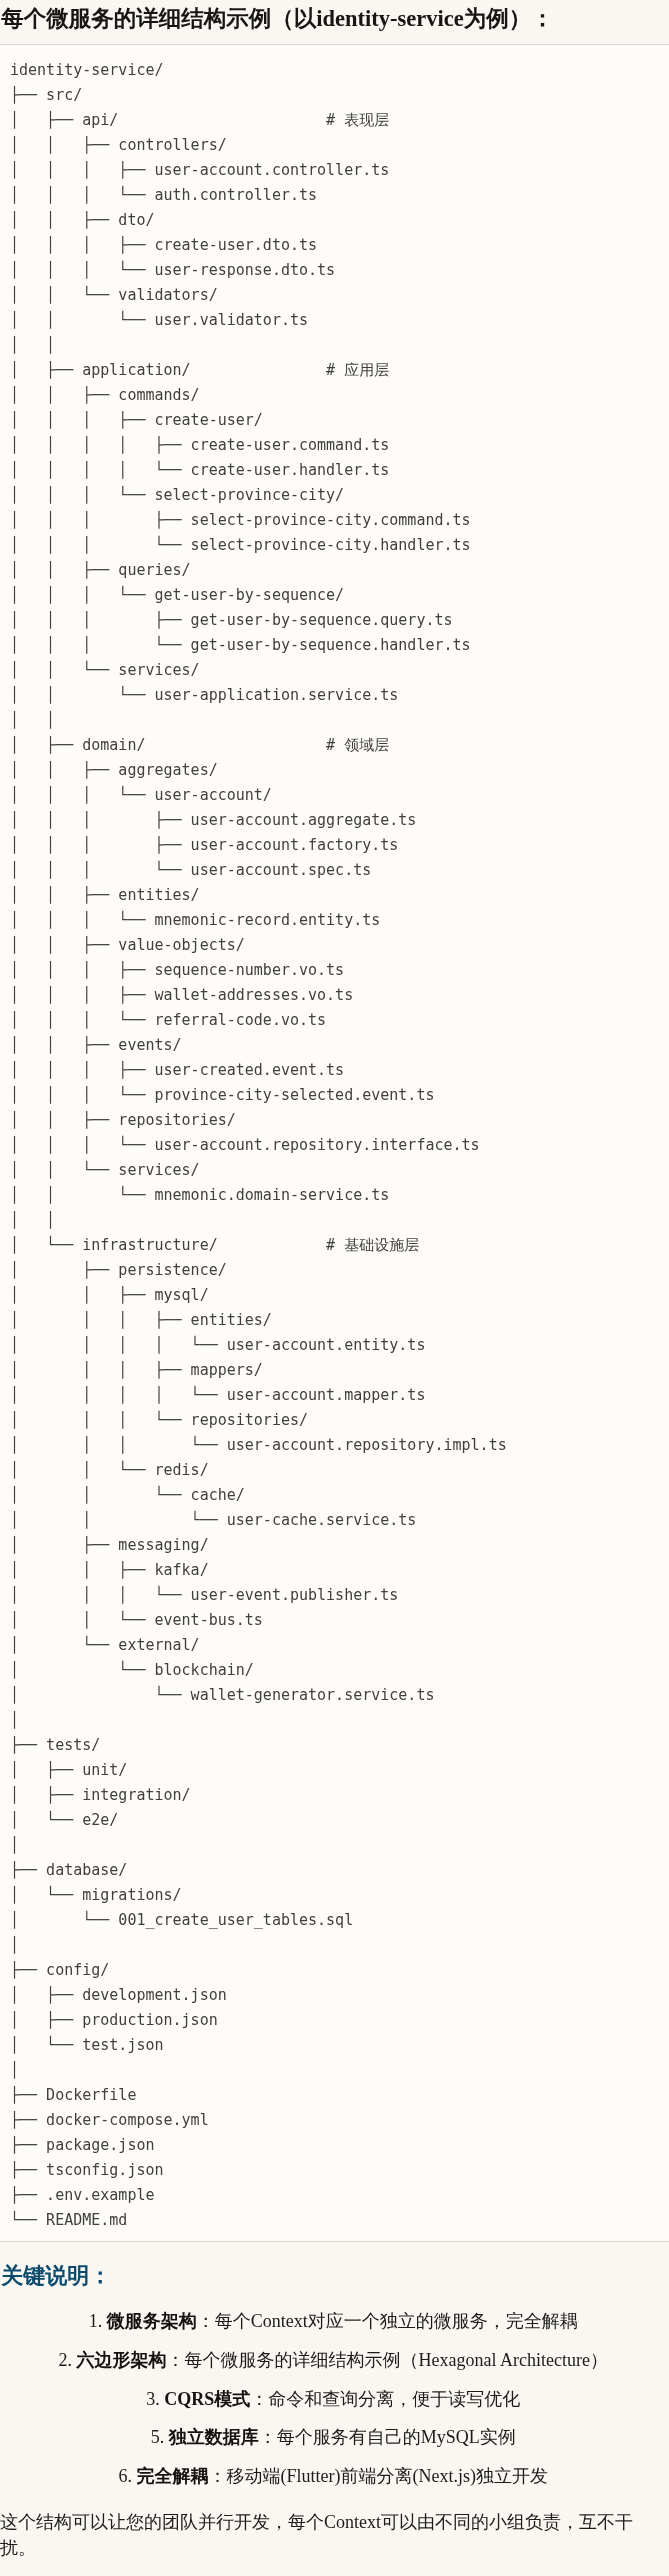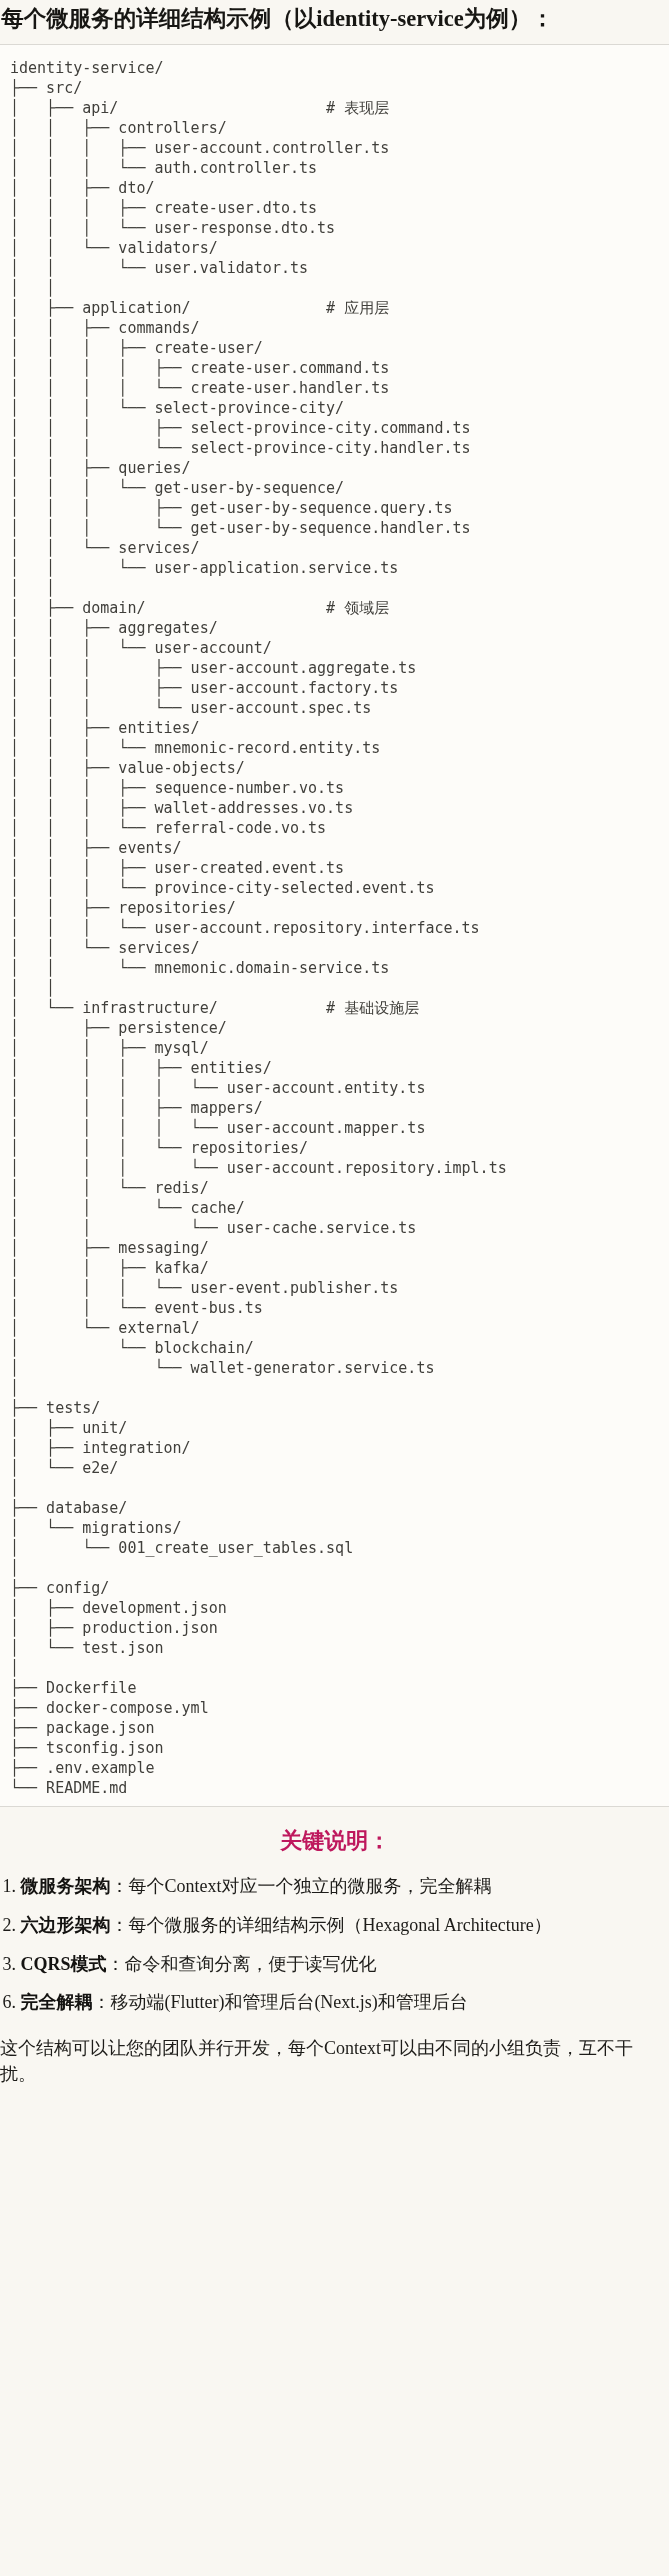--- a/index.html
+++ b/index.html
@@ -29,37 +29,37 @@
   .code-block {
     margin: 0;
     width: 669px;
     box-sizing: border-box;
     border-top: 0.6px solid #dbd9d4;
     border-bottom: 0.6px solid #dbd9d4;
     background: #fdfcf9;
     color: #403f3b;
     font-family: "DejaVu Sans Mono", "Liberation Mono", monospace;
     font-size: 15px;
-    line-height: 20px;
+    line-height: 25px;
     padding: 12.5px 6.3px 8.8px 10px;
     white-space: pre;
     overflow: hidden;
   }
   .notes-heading {
     margin: 19px 0 0 1.3px;
     font-size: 22px;
     line-height: 1.4;
     font-weight: bold;
-    color: #be185d;
-    text-align: center;
+    color: #0c4a6e;
   }
   .notes-list {
     margin: 16.3px 0 0 0;
     padding: 0 5px 0 2.5px;
     list-style: none;
+    text-align: center;
   }
   .note-item {
     font-size: 18px;
     line-height: 1.45;
     margin-bottom: 12.5px;
     color: #1d1c19;
   }
   .note-item .num {
     margin-right: 4.4px;
   }
@@ -169,19 +169,20 @@
 ├── tsconfig.json
 ├── .env.example
 └── README.md</pre>
 
   <h2 class="notes-heading">关键说明：</h2>
 
   <ol class="notes-list">
     <li class="note-item"><span class="num">1.</span><strong>微服务架构</strong><span>：</span><span>每个Context对应一个独立的微服务，完全解耦</span></li>
     <li class="note-item"><span class="num">2.</span><strong>六边形架构</strong><span>：</span><span>每个微服务的详细结构示例（Hexagonal Architecture）</span></li>
     <li class="note-item"><span class="num">3.</span><strong>CQRS模式</strong><span>：</span><span>命令和查询分离，便于读写优化</span></li>
-    <li class="note-item"><span class="num">6.</span><strong>完全解耦</strong><span>：</span><span>移动端(Flutter)和管理后台(Next.js)和管理后台</span></li>
+    <li class="note-item"><span class="num">5.</span><strong>独立数据库</strong><span>：</span><span>每个服务有自己的MySQL实例</span></li>
+    <li class="note-item"><span class="num">6.</span><strong>完全解耦</strong><span>：</span><span>移动端(Flutter)前端分离(Next.js)独立开发</span></li>
   </ol>
 
   <p class="closing">这个结构可以让您的团队并行开发，每个Context可以由不同的小组负责，互不干扰。</p>
 
 </div>
 
 
 </body></html>

